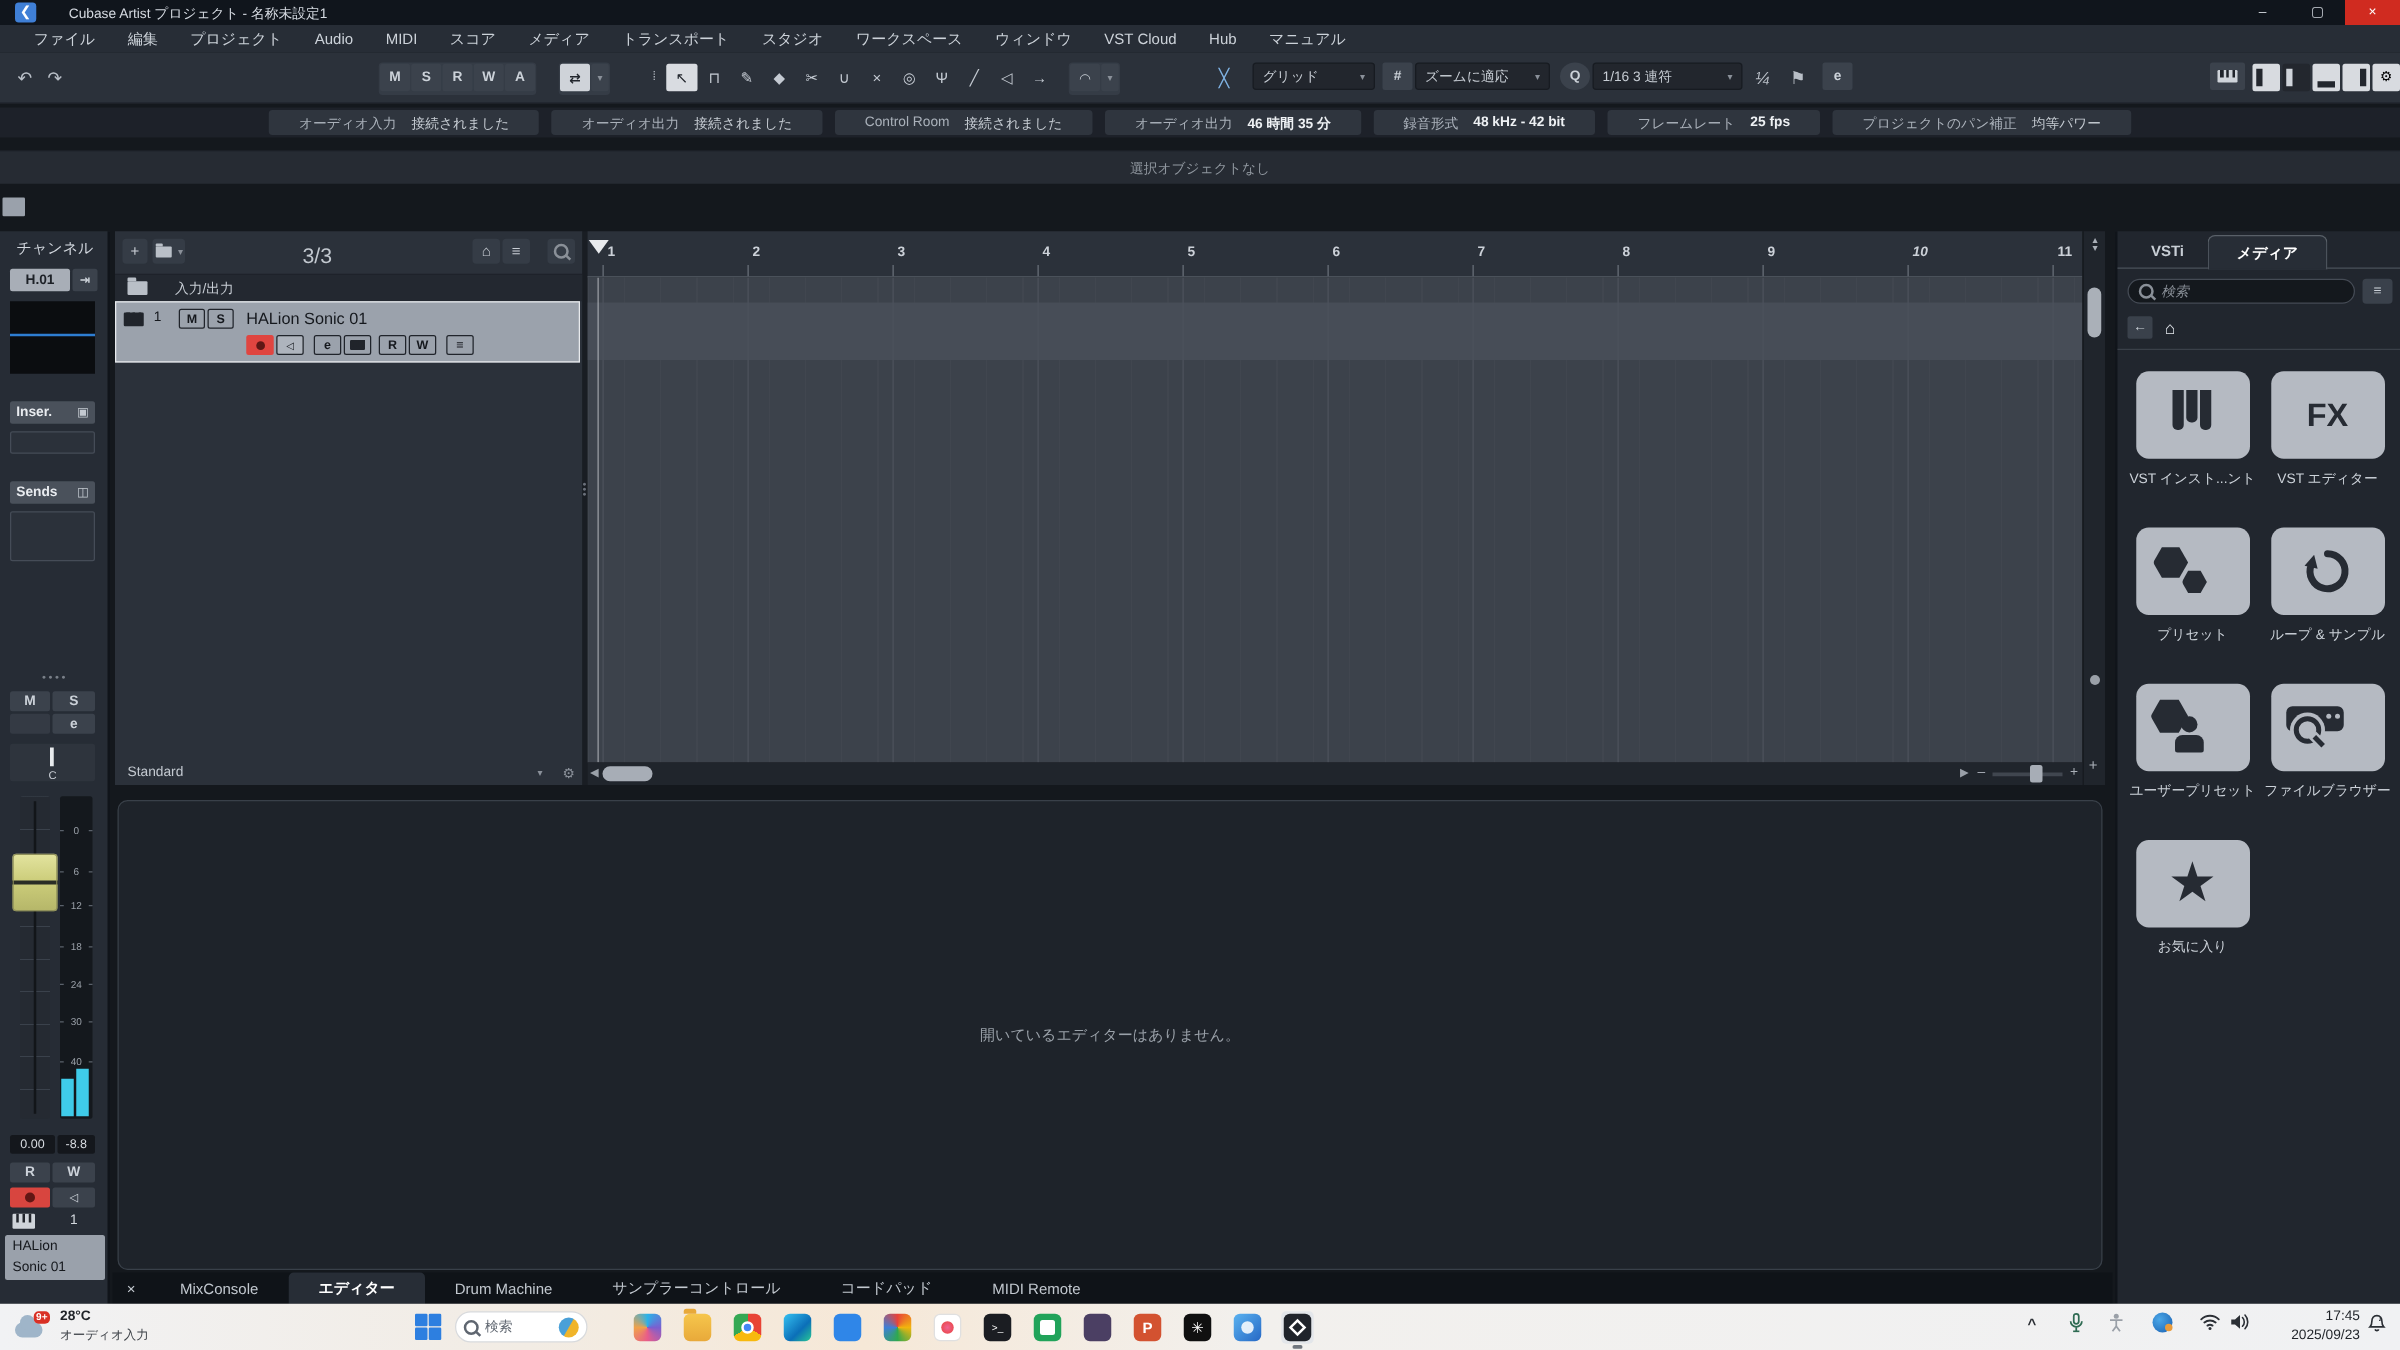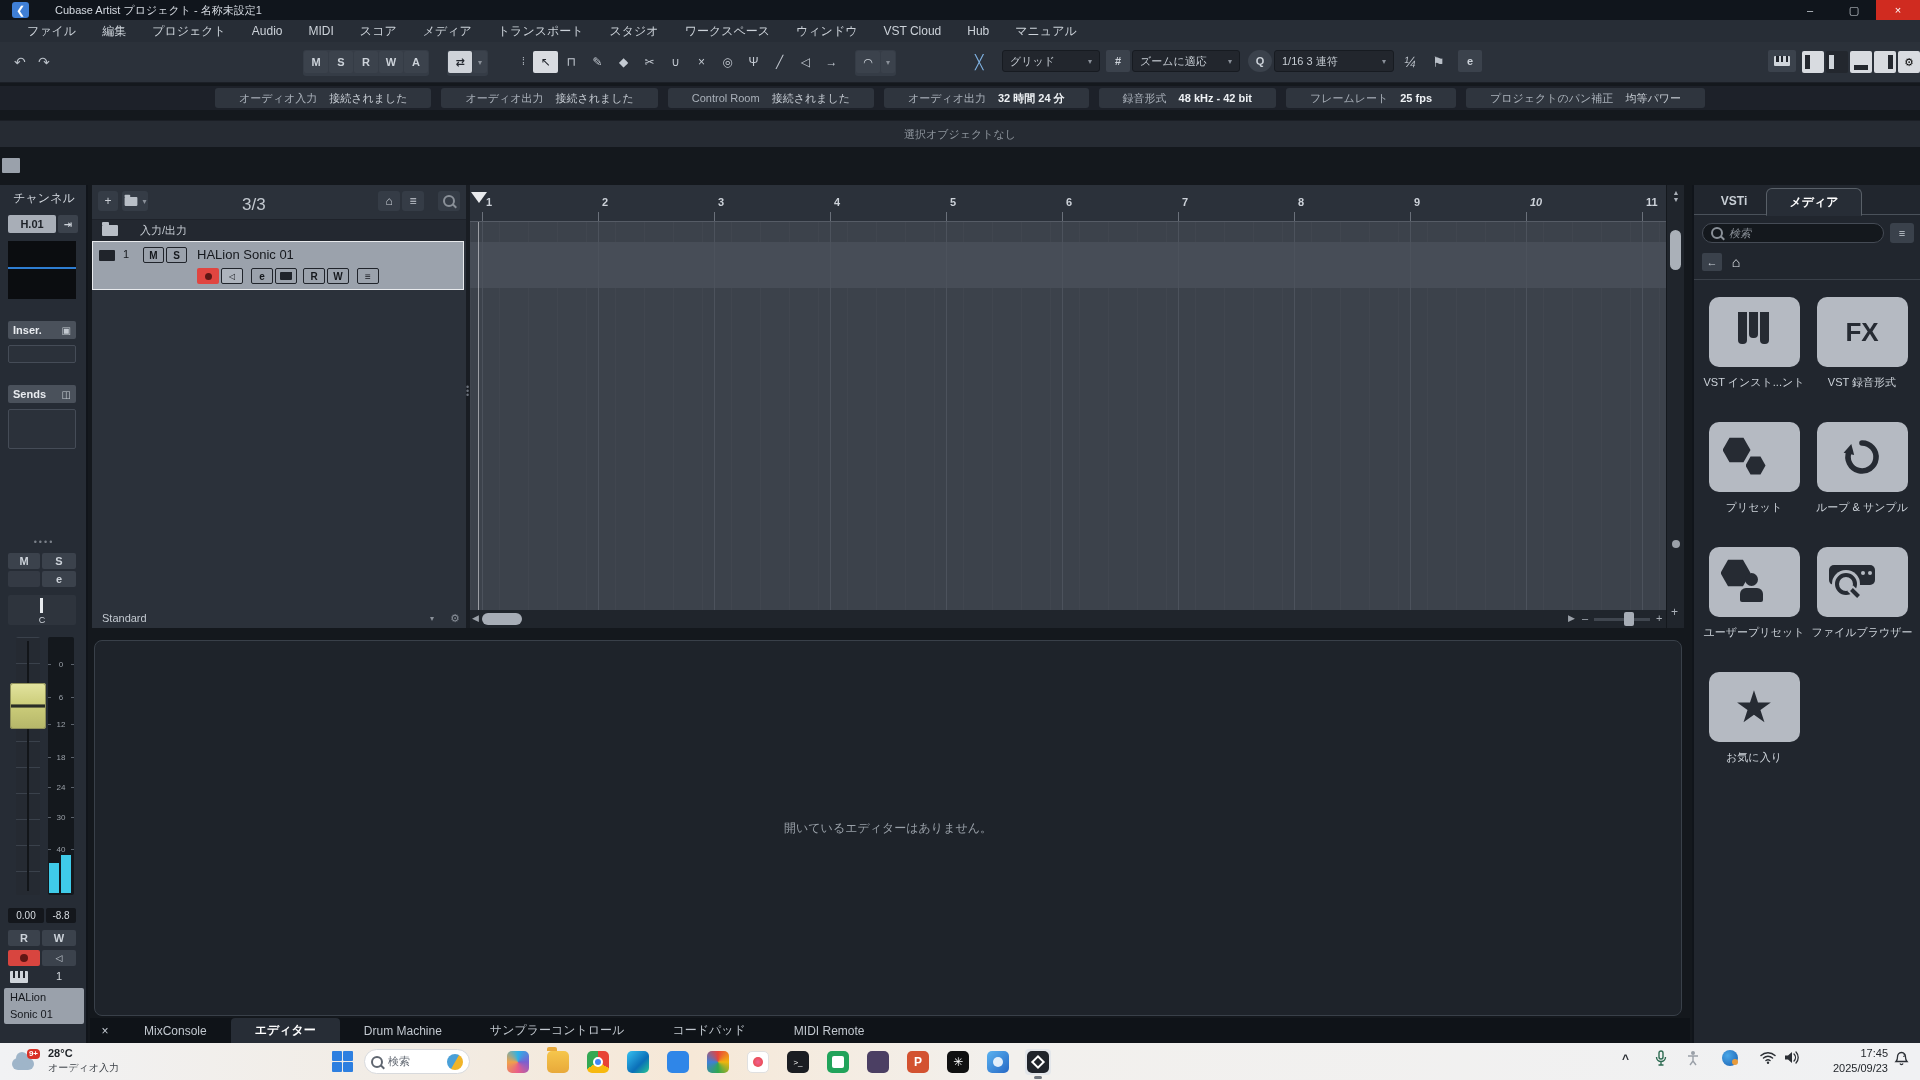--- a/index.html
+++ b/index.html
@@ -331,21 +331,21 @@
       <div class="pill">
         <span class="lab">オーディオ出力</span>
         <span class="val">接続されました</span>
       </div>
       <div class="pill">
         <span class="lab">Control Room</span>
         <span class="val">接続されました</span>
       </div>
       <div class="pill">
         <span class="lab">オーディオ出力</span>
-        <span class="val b">32 時間 24 分</span>
+        <span class="val b">46 時間 35 分</span>
       </div>
       <div class="pill">
         <span class="lab">録音形式</span>
         <span class="val b">48 kHz - 42 bit</span>
       </div>
       <div class="pill">
         <span class="lab">フレームレート</span>
         <span class="val b">25 fps</span>
       </div>
       <div class="pill">
@@ -566,21 +566,21 @@
               <div class="k" style="left: 15px; height: 26px;"></div>
               <div class="k" style="left: 26px; height: 32px;"></div>
             </div>
           </div>
           <div class="tile-label">VST インスト...ント</div>
         </div>
         <div class="tile">
           <div class="tile-ic">
             <span class="fx-txt">FX</span>
           </div>
-          <div class="tile-label">VST 録音形式</div>
+          <div class="tile-label">VST エディター</div>
         </div>
         <div class="tile">
           <div class="tile-ic">
             <div class="hexa" style="left: 14px; top: 15px; width: 28px; height: 26px;"></div>
             <div class="hexa" style="left: 37px; top: 34px; width: 20px; height: 19px;"></div>
           </div>
           <div class="tile-label">プリセット</div>
         </div>
         <div class="tile">
           <div class="tile-ic">

